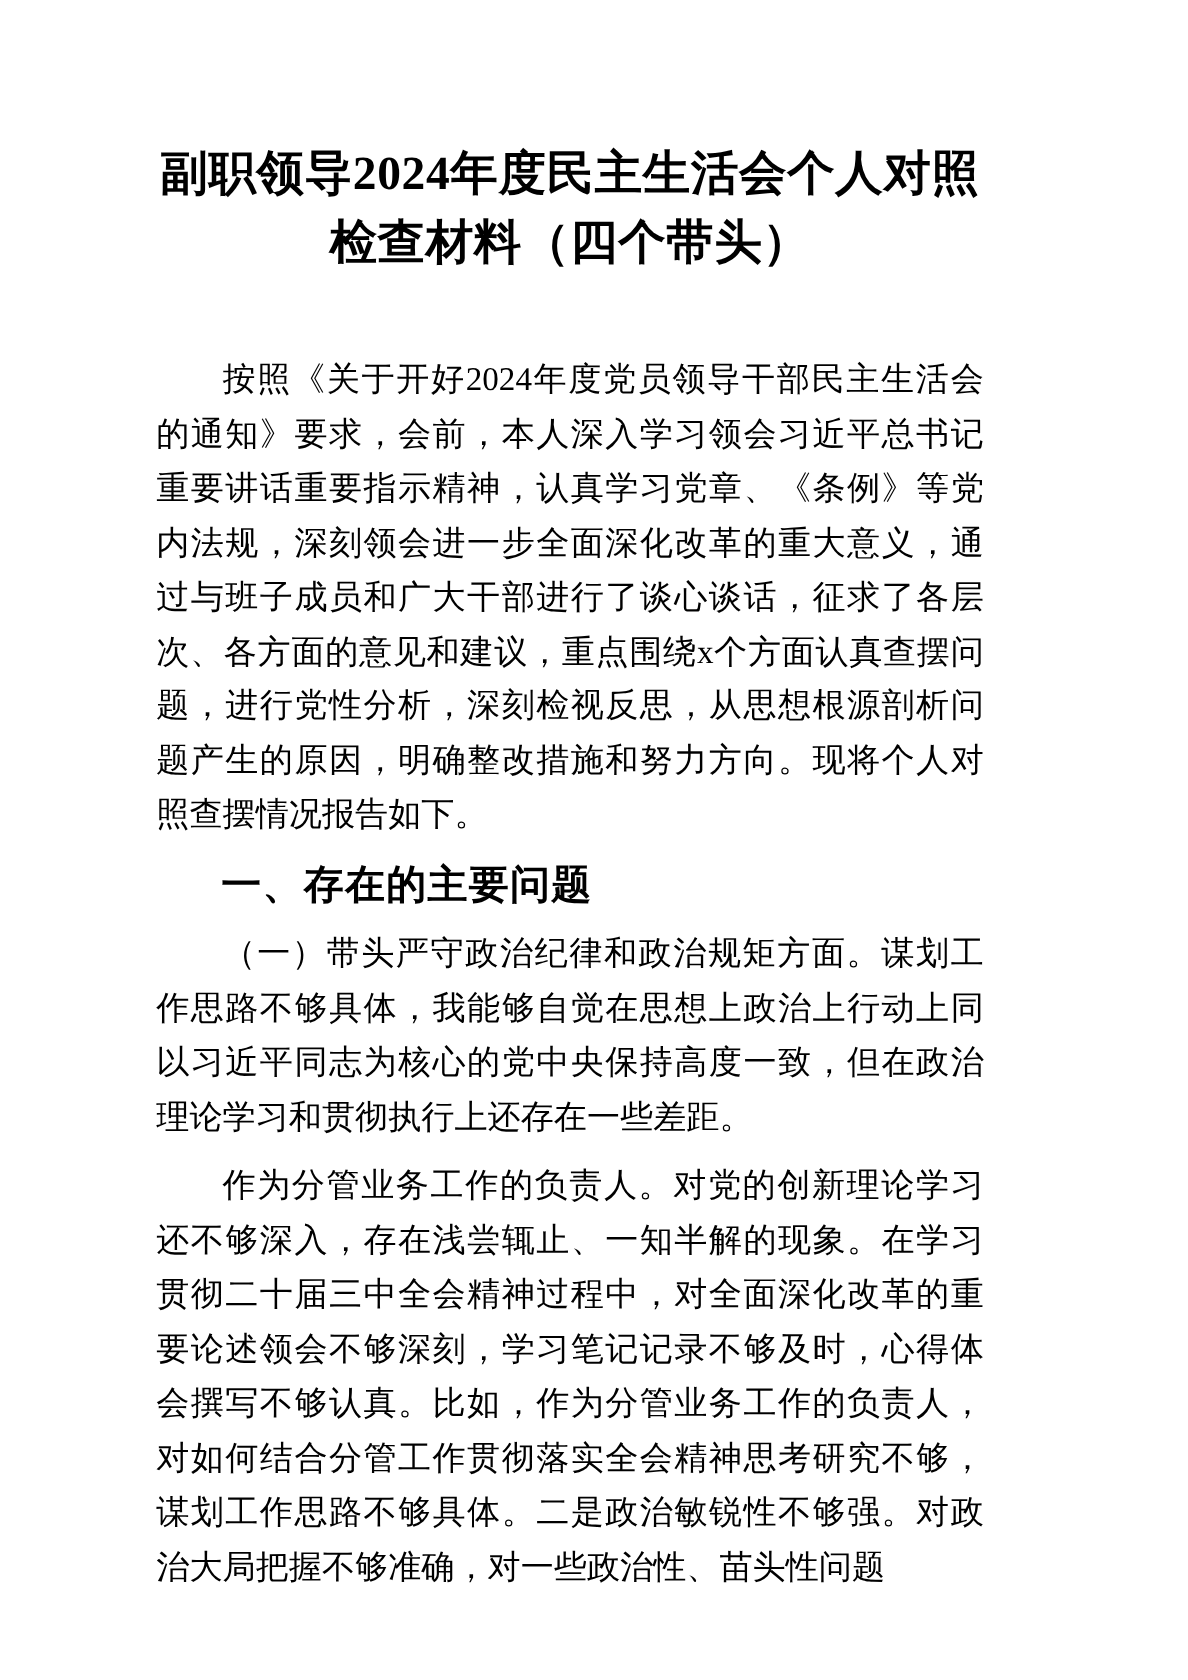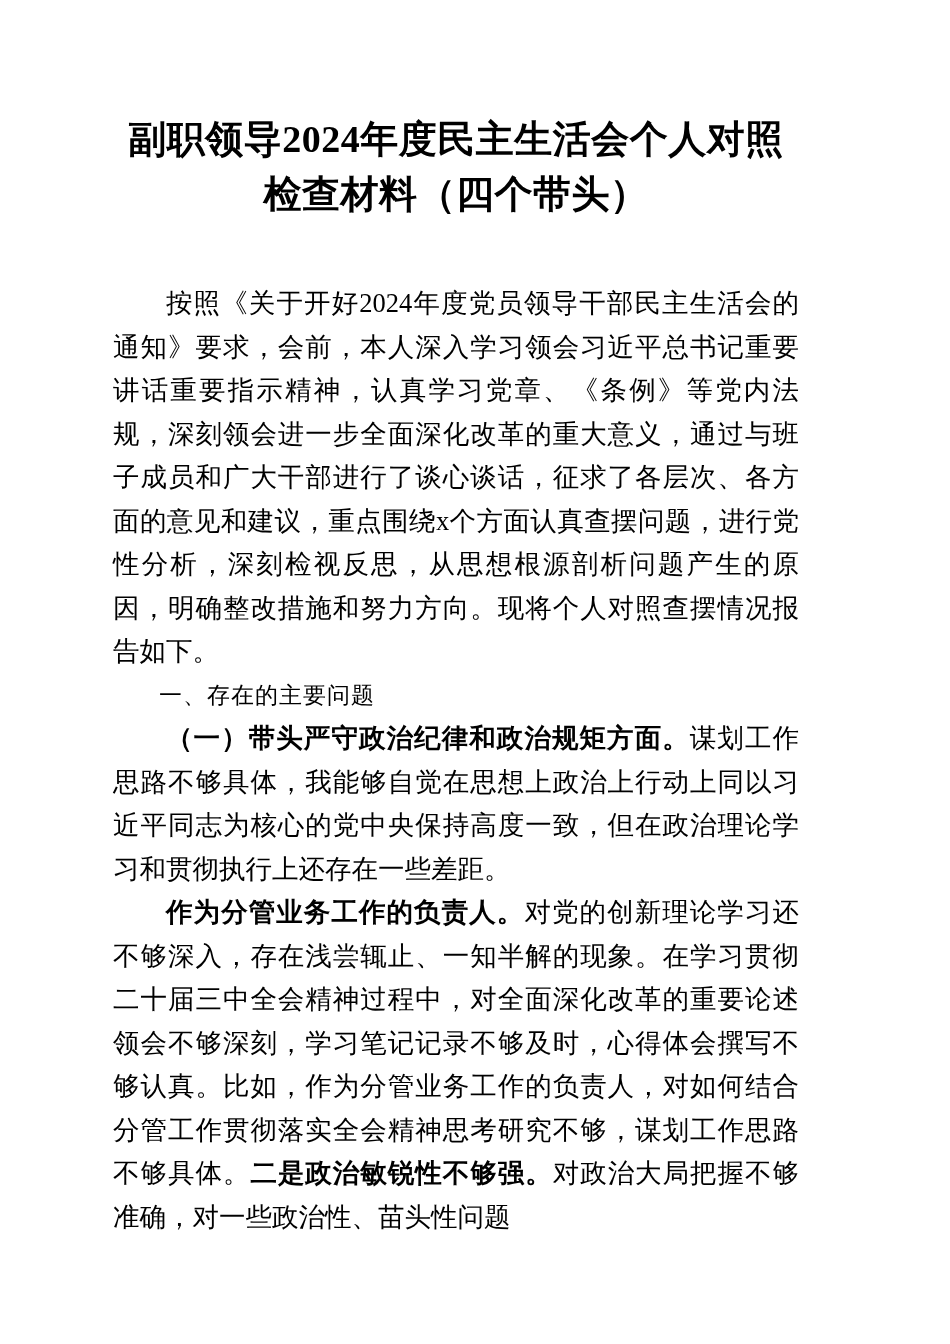--- a/index.html
+++ b/index.html
@@ -26,31 +26,31 @@
     text-align: center;
     letter-spacing: 0.5px;
   }
   .doc-body {
     margin-top: 60px;
     font-size: 26.5px;
     line-height: 43.5px;
     text-align: justify;
   }
   .doc-body p {
-    margin: 0;
+    margin: 12px;
     text-indent: 2em;
   }
   .lead {
-    font-weight: bold;
+    font-weight: normal;
   }
   .section-heading {
     margin: 0;
-    font-size: 23px;
+    font-size: 32px;
     line-height: 43.5px;
-    font-weight: normal;
+    font-weight: bold;
     text-indent: 2em;
     font-family: "Liberation Sans", "DejaVu Sans", sans-serif;
     letter-spacing: 1px;
   }
 </style>
 </head>
 <body>
 
 <div class="page">
 

